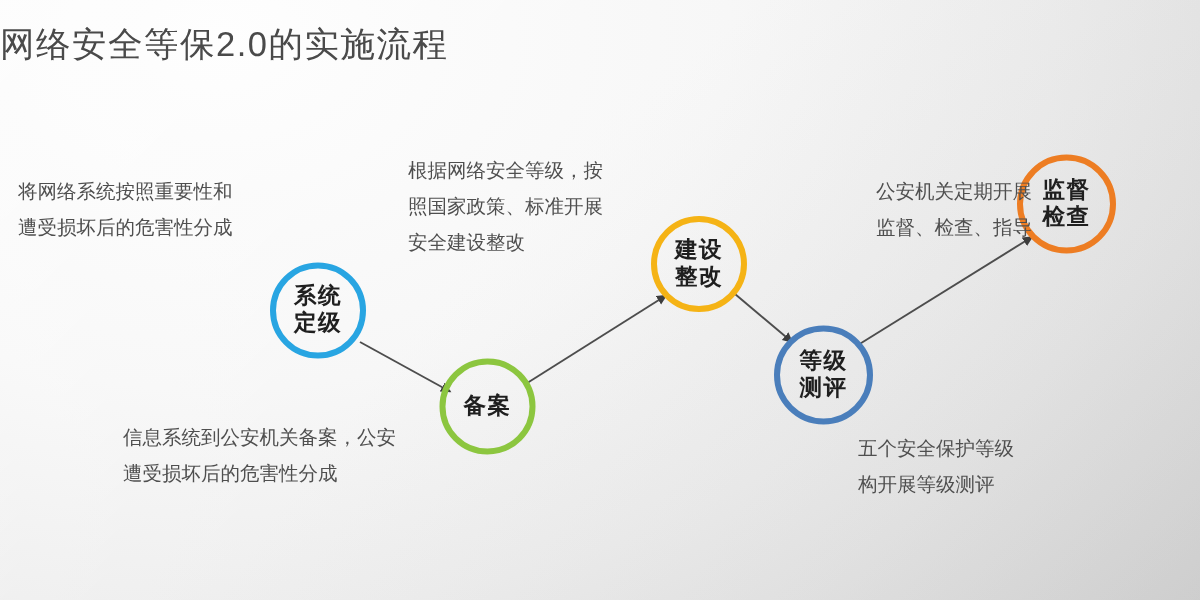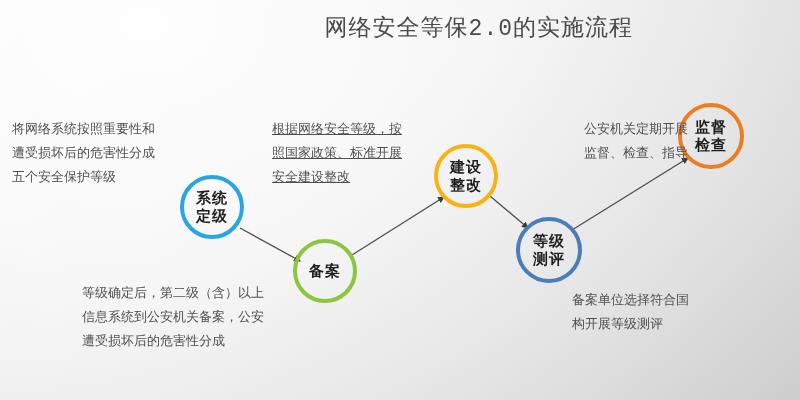--- a/index.html
+++ b/index.html
@@ -28,22 +28,22 @@
     background: linear-gradient(135deg, rgba(255,255,255,0.55) 0%, rgba(255,255,255,0.10) 42%, rgba(190,190,190,0.16) 78%, rgba(170,170,170,0.26) 100%);
     pointer-events: none;
   }
 
   
   #title {
     position: absolute;
     top: 14px;
     left: 0;
     width: 633px;
-    text-align: right;
-    font-family: Liberation Mono, monospace;
+    text-align: left;
+    font-family: Liberation Sans, sans-serif;
     font-size: 23px;
     line-height: 30px;
     letter-spacing: 1px;
     color: #4a4a4a;
     z-index: 4;
     white-space: nowrap;
   }
 
   
   #connectors {
@@ -130,34 +130,32 @@
       </div>
       <div class="node" style="left: 678px; top: 103px; width: 66px; height: 66px; border: 4px solid rgb(237, 125, 35);">
         <span class="line">监督</span>
         <span class="line">检查</span>
       </div>
     </div>
   <div id="captions-layer">
       <div class="caption align-right" style="left: 12px; top: 117px; width: 196px;">
         <span class="cline">将网络系统按照重要性和</span>
         <span class="cline">遭受损坏后的危害性分成</span>
-        <span class="cline">五个安全保护等级</span>
       </div>
       <div class="caption align-right" style="left: 82px; top: 281px; width: 234px;">
-        <span class="cline">等级确定后，第二级（含）以上</span>
         <span class="cline">信息系统到公安机关备案，公安</span>
         <span class="cline">遭受损坏后的危害性分成</span>
       </div>
-      <div class="caption align-right" style="left: 272px; top: 117px; width: 172px; text-decoration: underline;">
+      <div class="caption align-right" style="left: 272px; top: 103px; width: 172px;">
         <span class="cline">根据网络安全等级，按</span>
         <span class="cline">照国家政策、标准开展</span>
         <span class="cline">安全建设整改</span>
       </div>
       <div class="caption align-left" style="left: 572px; top: 288px; width: 170px;">
-        <span class="cline">备案单位选择符合国</span>
+        <span class="cline">五个安全保护等级</span>
         <span class="cline">构开展等级测评</span>
       </div>
       <div class="caption align-left" style="left: 551px; top: 117px; width: 140px; margin-left: 33px;">
         <span class="cline">公安机关定期开展</span>
         <span class="cline">监督、检查、指导</span>
       </div>
     </div>
 
 </div>
 

